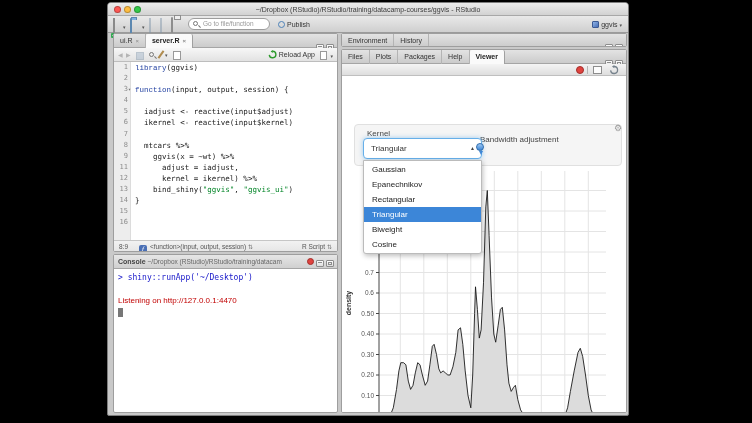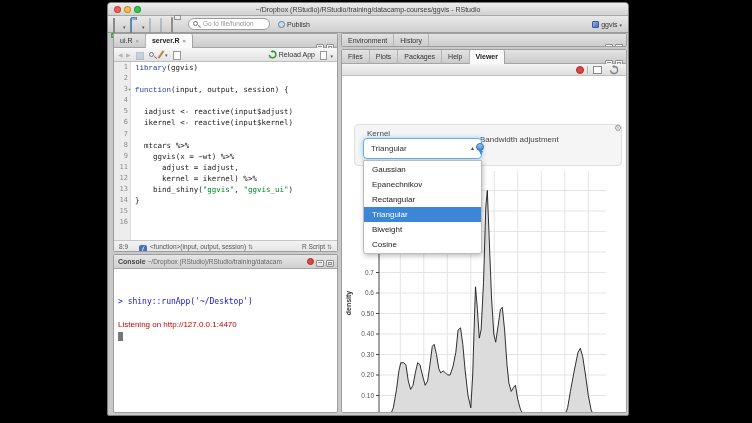--- a/index.html
+++ b/index.html
@@ -61,21 +61,21 @@
   .code-row .src{position:absolute;left:21px;color:#111;}
   .kw{color:#203fa0;font-family:Liberation Mono, monospace;} .str{color:#008426;} .pl{color:#1a1a1a;}
   #editor-status{position:relative;height:13px;background:linear-gradient(#f2f2f2,#e4e4e4);border-top:1px solid #c6c6c6;
     font-size:6.5px;color:#555;line-height:12px;}
   .f-ic{display:inline-block;width:8px;height:8px;background:#4a6fb5;border-radius:2px;color:#fff;
     font-family:"Liberation Serif",serif;font-style:italic;font-size:7px;line-height:8px;text-align:center;vertical-align:-1.5px;margin:0 3px;}
   .updn{color:#777;font-size:6px;}
   
   #console-header{position:relative;height:14px;background:linear-gradient(#e6e6e6,#d0d0d0);border-bottom:1px solid #a5a5a5;
     font-size:7px;line-height:13px;color:#444;white-space:nowrap;overflow:hidden;}
-  #console-body{position:relative;font-family:"DejaVu Sans Mono",monospace;font-size:8px;line-height:11.5px;padding:3px 0 0 4px;margin-top:24px;}
+  #console-body{position:relative;font-family:"DejaVu Sans Mono",monospace;font-size:8px;line-height:11.5px;padding:3px 0 0 4px;}
   .con-input{color:#1717c9;} .con-message{color:#c10000;} .con-plain{color:#222;}
   #console-cursor{width:5px;height:9px;background:#777;margin-top:1px;}
   .dot-red{display:inline-block;width:8px;height:8px;border-radius:50%;background:#e0433f;border:1px solid #a32e2b;}
   
   #viewer-toolbar{position:relative;height:12px;background:linear-gradient(#f4f4f4,#dedede);border-bottom:1px solid #bfbfbf;}
   #viewer-content{position:absolute;left:0;top:72px;width:284px;height:336px;background:#fff;}
   #controls-card{position:absolute;left:12px;top:2px;width:268px;height:42px;background:#f5f5f5;
     border:1px solid #e0e0e0;border-radius:4px;z-index:2;}
   .app-label{position:absolute;font-size:8px;color:#444;}
   #kernel-select{position:absolute;left:21px;top:16px;width:119px;height:21px;background:#fff;border:1px solid #66afe9;

